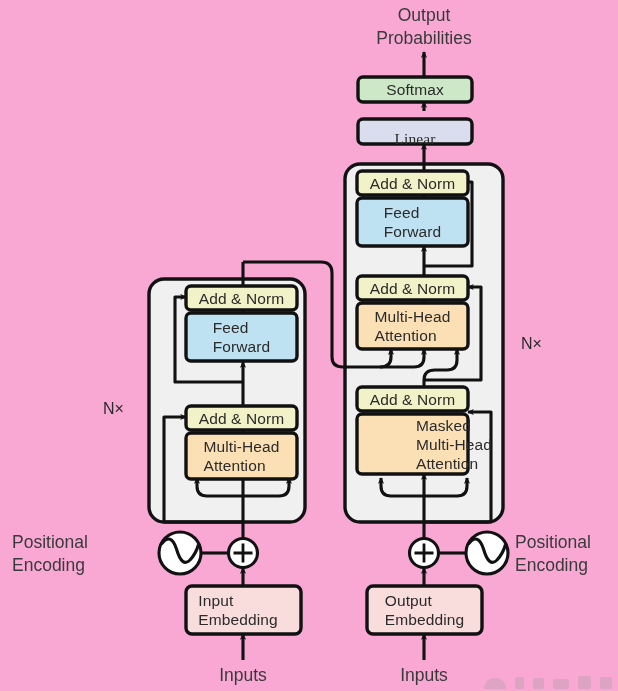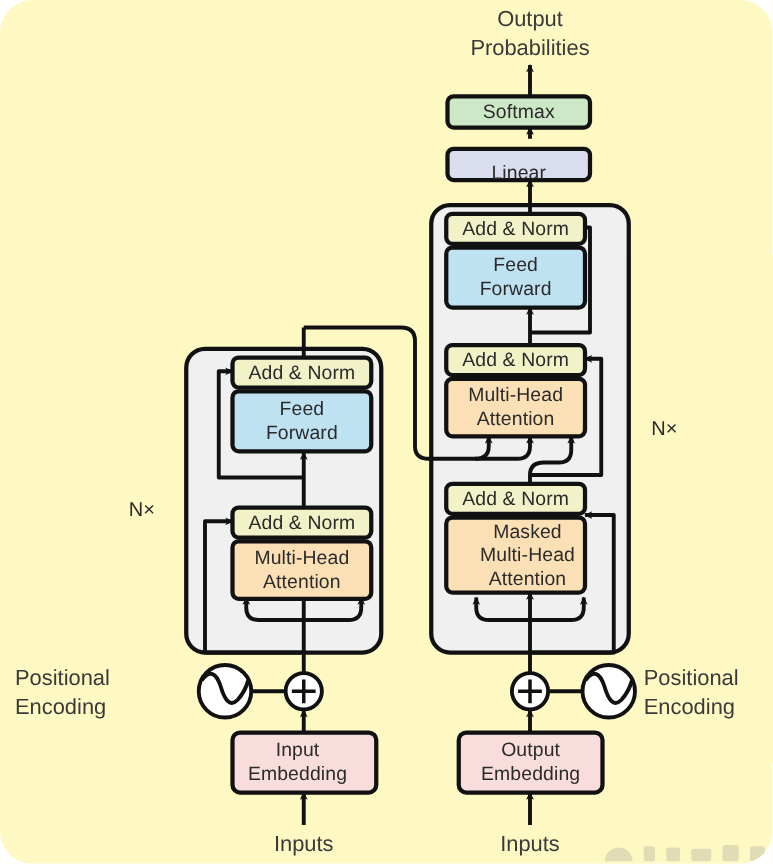--- a/index.html
+++ b/index.html
@@ -7,38 +7,36 @@
     padding: 0;
     background: #ffffff;
   }
   body {
     font-family: "Liberation Sans", sans-serif;
   }
   #canvas {
     position: relative;
     width: 618px;
     height: 691px;
-    background: #fef9c3;
+    background: #f9a8d4;
     overflow: hidden;
-    border-radius: 26px;
   }
   svg.layer {
     position: absolute;
     left: 0;
     top: 0;
     width: 618px;
     height: 691px;
   }
   
   .boxlabel {
     position: absolute;
     display: flex;
     align-items: center;
     justify-content: center;
-    text-align: center;
     color: #2b2b2b;
     font-size: 15.5px;
     line-height: 19px;
     letter-spacing: 0.1px;
     pointer-events: none;
     white-space: pre-line;
   }
   .freetext {
     position: absolute;
     color: #3a3a3a;
@@ -181,30 +179,30 @@
 
       <rect x="186" y="586" width="115" height="48" rx="6" ry="6" fill="#f9dcdc" stroke="#111111" stroke-width="3.4"></rect>
       <rect x="367" y="586" width="115" height="48" rx="6" ry="6" fill="#f9dcdc" stroke="#111111" stroke-width="3.4"></rect>
     </g>
   </svg>
 
   <div class="freetext" style="left:344px; top:4px; width:160px;">Output
 Probabilities</div>
 
   <div class="boxlabel" style="left:358px; top:77px; width:114px; height:25px;">Softmax</div>
-  <div class="boxlabel" style="left:358px; top:119px; width:114px; height:39px;">Linear</div>
+  <div class="boxlabel" style="left:358px; top:119px; width:114px; height:39px;font-family:Liberation Serif, serif;">Linear</div>
 
   <div class="boxlabel" style="left:357px; top:171px; width:111px; height:24px;">Add &amp; Norm</div>
   <div class="boxlabel" style="left:357px; top:198px; width:111px; height:48px;">Feed
 Forward</div>
   <div class="boxlabel" style="left:357px; top:276px; width:111px; height:24px;">Add &amp; Norm</div>
   <div class="boxlabel" style="left:357px; top:303px; width:111px; height:46px;">Multi-Head
 Attention</div>
   <div class="boxlabel" style="left:357px; top:387px; width:111px; height:24px;">Add &amp; Norm</div>
-  <div class="boxlabel" style="left:357px; top:414px; width:130px; height:60px;">Masked
+  <div class="boxlabel" style="left:357px; top:414px; width:130px; height:60px;padding-left:32px;">Masked
 Multi-Head
 Attention</div>
 
   <div class="boxlabel" style="left:186px; top:286px; width:111px; height:24px;">Add &amp; Norm</div>
   <div class="boxlabel" style="left:186px; top:313px; width:111px; height:48px;">Feed
 Forward</div>
   <div class="boxlabel" style="left:186px; top:406px; width:111px; height:24px;">Add &amp; Norm</div>
   <div class="boxlabel" style="left:186px; top:433px; width:111px; height:46px;">Multi-Head
 Attention</div>
 

